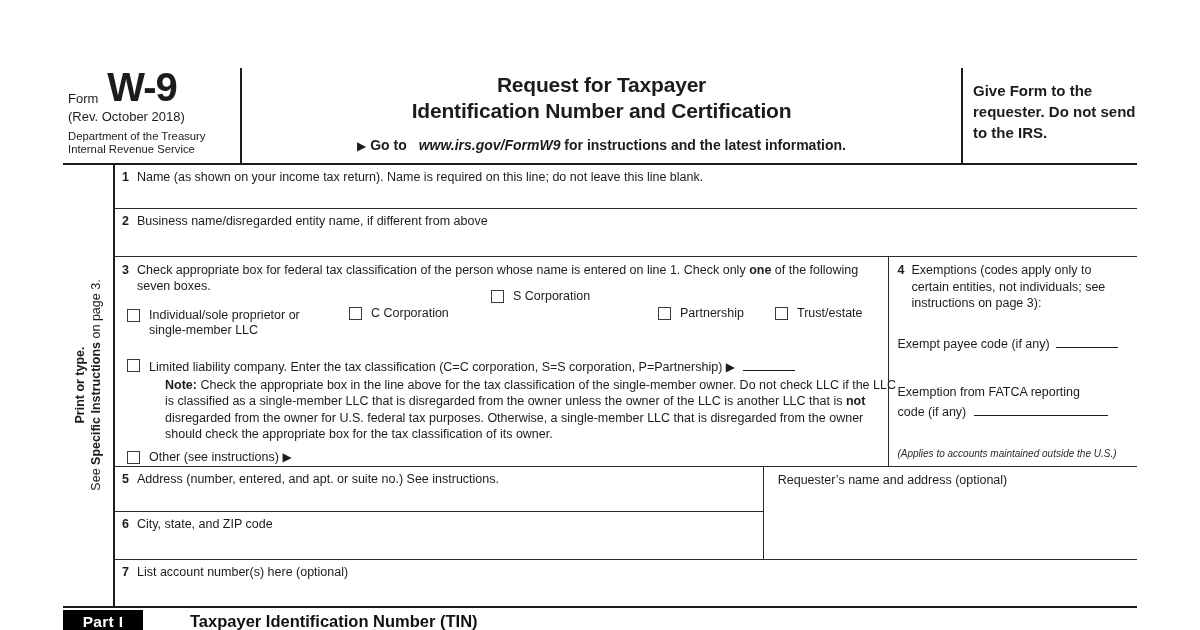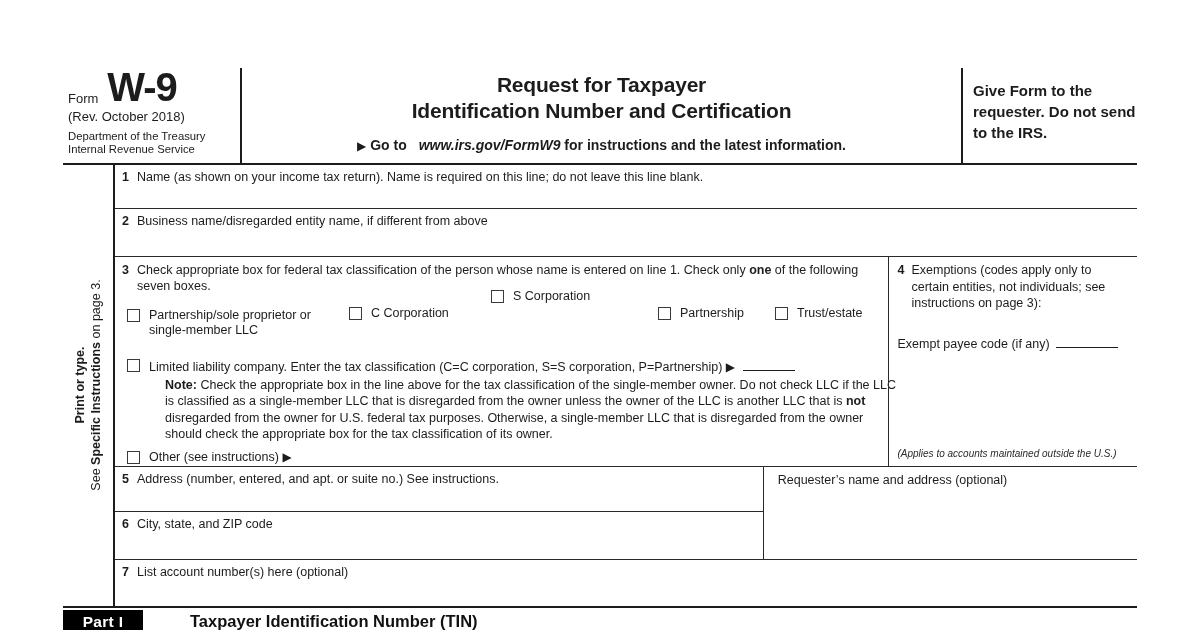--- a/index.html
+++ b/index.html
@@ -159,21 +159,21 @@
           <span class="fnum">3</span>
           <span>
             <span>Check appropriate box for federal tax classification of the person whose name is entered on line 1. Check only</span>
             <b>one</b>
             <span>of the following seven boxes.</span>
           </span>
         </div>
 
         <div class="opt opt1">
           <span class="cb"></span>
-          <span class="optlabel">Partnership/sole proprietor or single-member LLC</span>
+          <span class="optlabel">Individual/sole proprietor or single-member LLC</span>
         </div>
         <div class="opt opt2">
           <span class="cb"></span>
           <span>C Corporation</span>
         </div>
         <div class="opt opt3">
           <span class="cb"></span>
           <span>S Corporation</span>
         </div>
         <div class="opt opt4">
@@ -210,20 +210,26 @@
         </div>
       </div>
 
       <div class="col4">
         <div class="abs l4label">
           <span class="fnum">4</span>
           <span>Exemptions (codes apply only to certain entities, not individuals; see instructions on page 3):</span>
         </div>
         <div class="abs payee">
           <span>Exempt payee code (if any)</span><span class="blank blank-payee"></span>
+        </div>
+        <div class="abs fatca">
+          <div>Exemption from FATCA reporting</div>
+          <div>
+            <span>code (if any)</span><span class="blank blank-fatca"></span>
+          </div>
         </div>
         <div class="abs applies">(Applies to accounts maintained outside the U.S.)</div>
       </div>
     </div>
 
     <div class="row row56">
       <div class="col56l">
         <div class="row5">
           <div class="fline">
             <span class="fnum">5</span>

